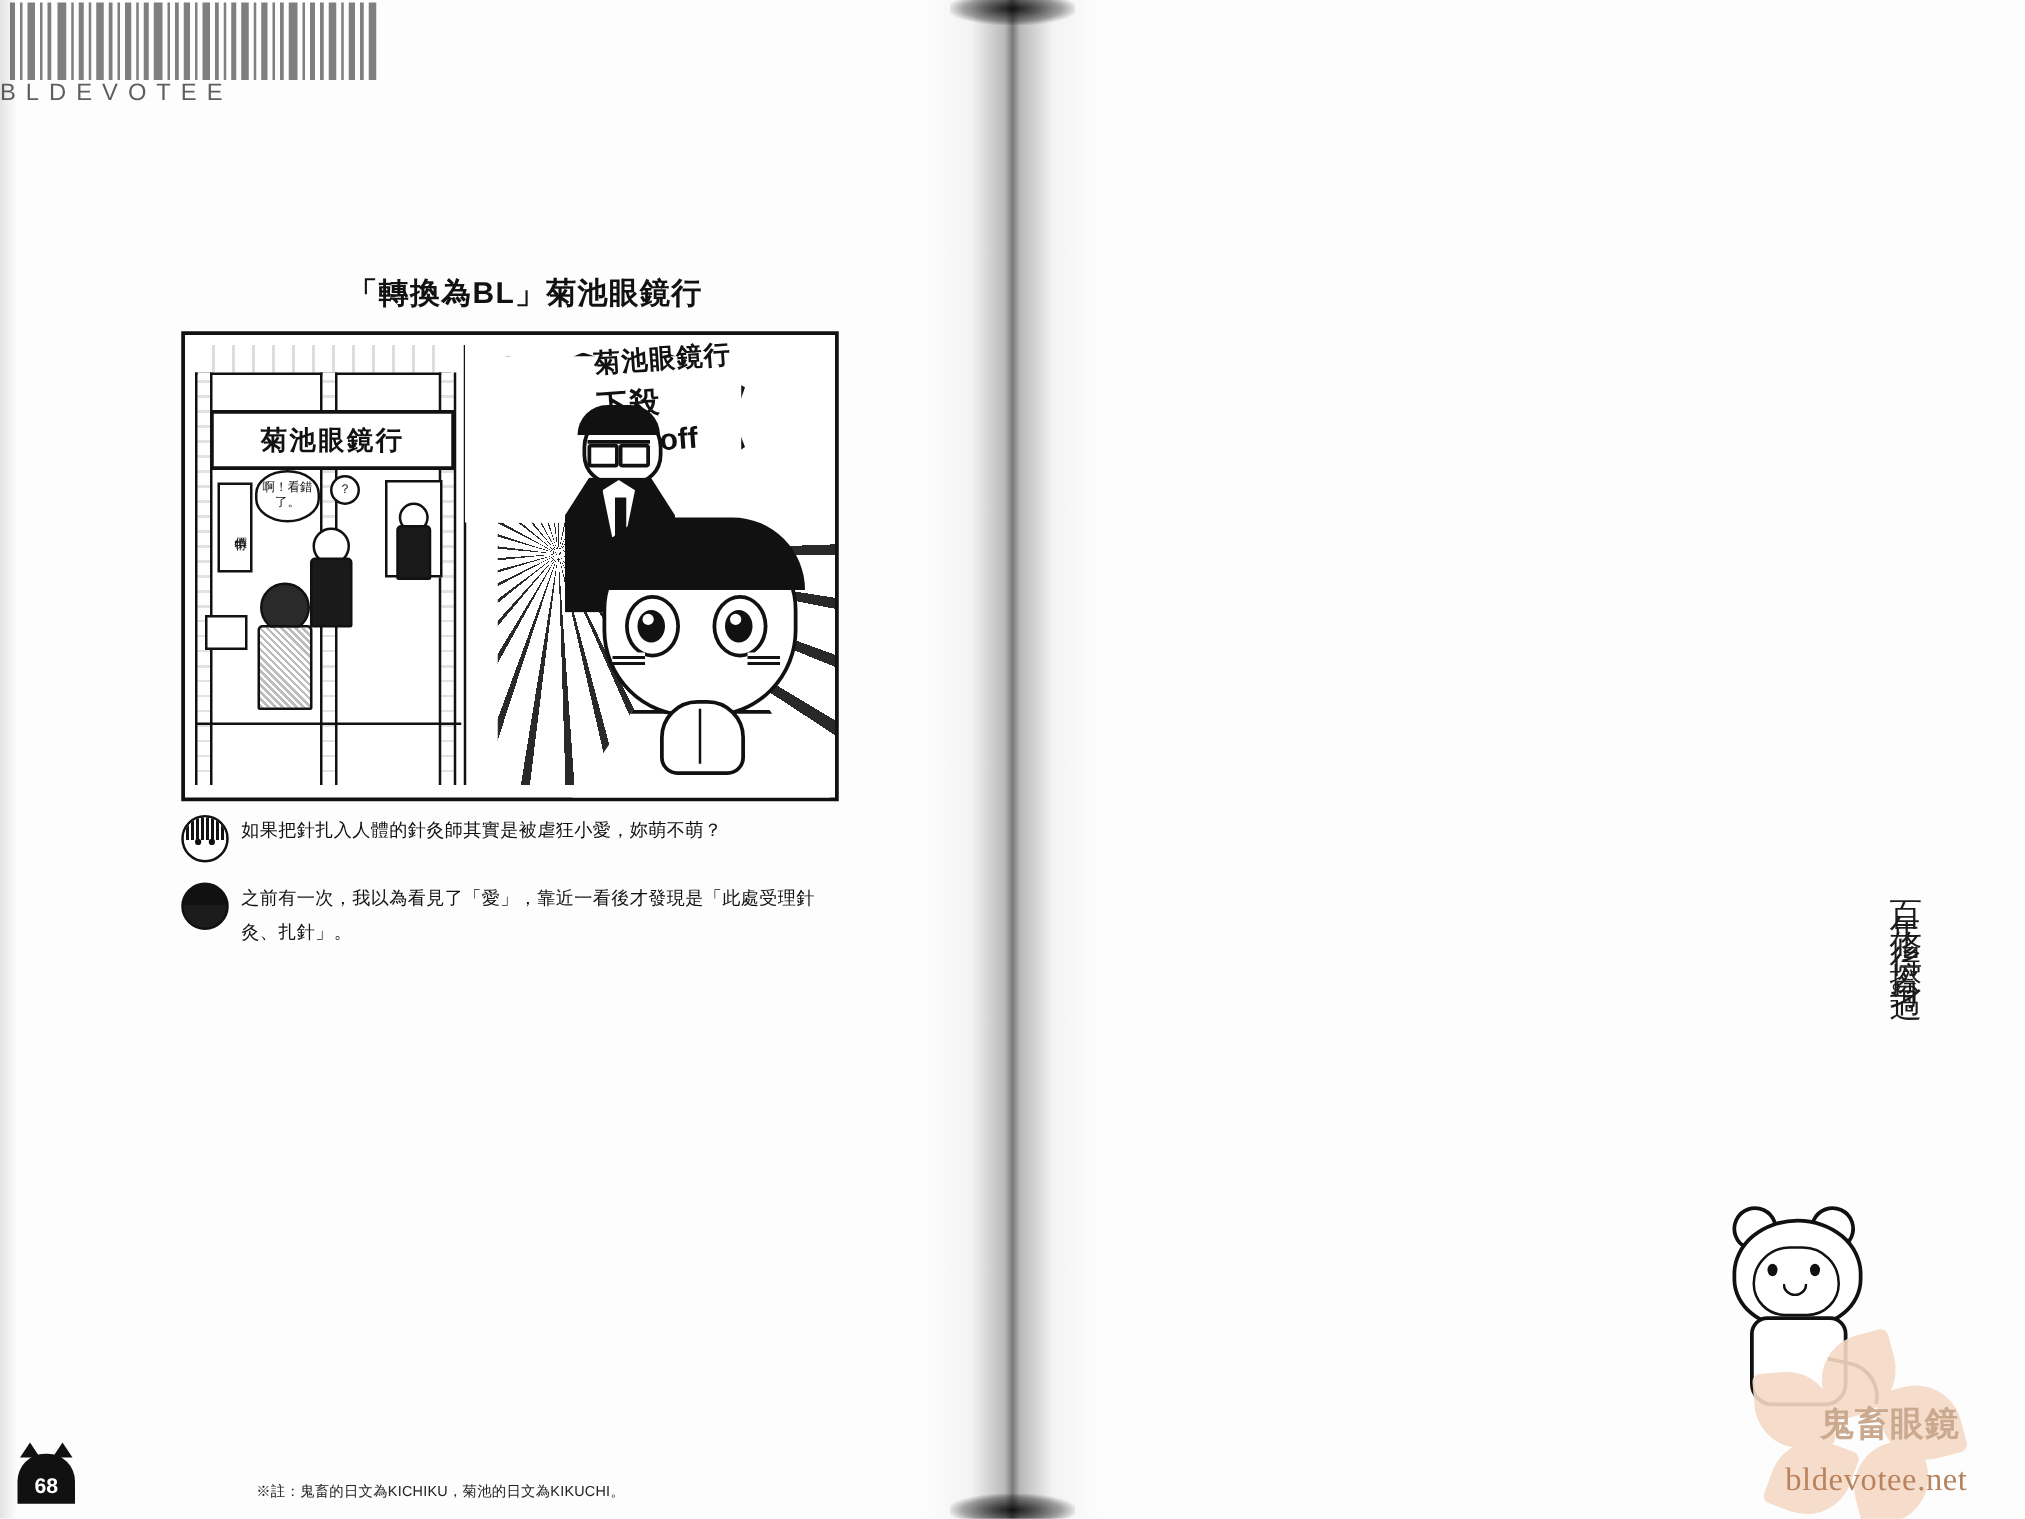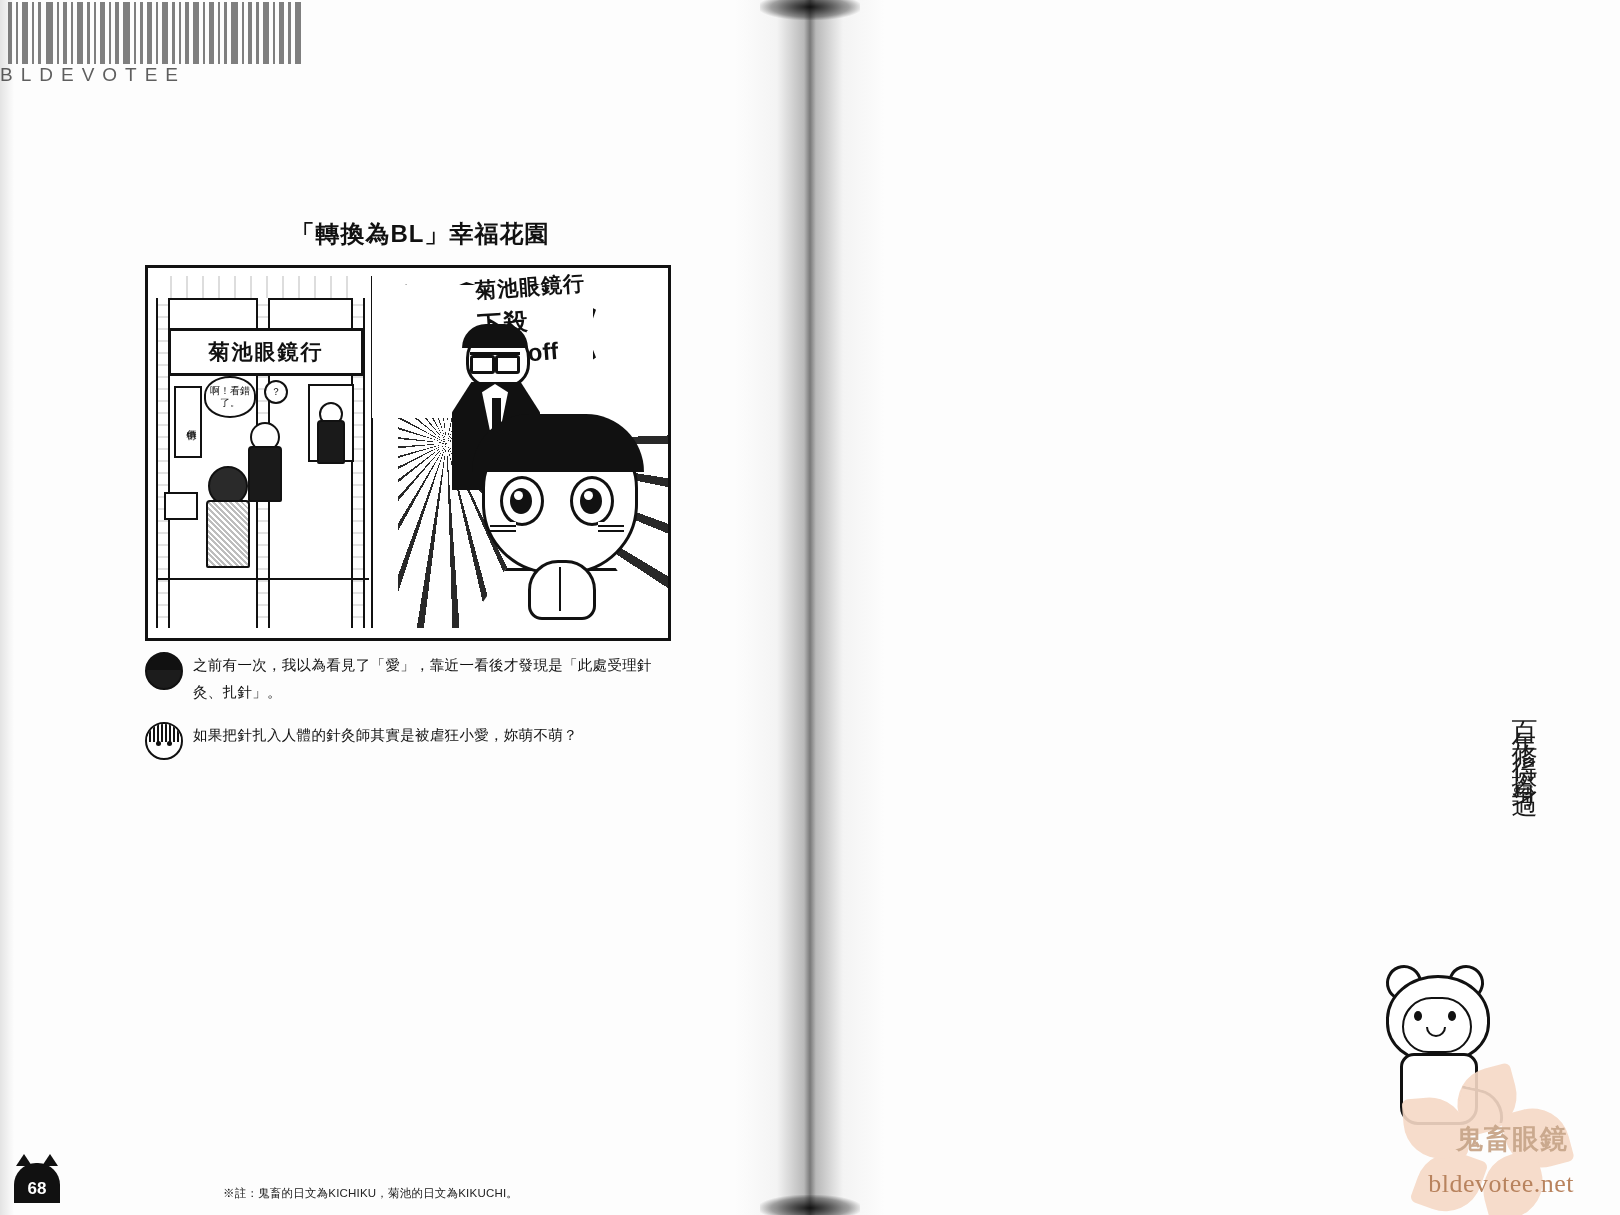--- a/index.html
+++ b/index.html
@@ -395,21 +395,20 @@
   .page-num:before { left: 2px; }
   .page-num:after { right: 2px; }
 
   .footnote {
     position: absolute;
     left: 205px;
     bottom: 14px;
     font-size: 11.5px;
     color: #222;
     letter-spacing: 0.2px;
-    margin-left: 18px;
   }
 
   
   .right-vertical-title {
     position: absolute;
     right: 78px;
     top: 700px;
     writing-mode: vertical-rl;
     text-orientation: upright;
     font-size: 26px;
@@ -547,21 +546,21 @@
     <div class="bar" style="left:240px;width:4px"></div>
     <div class="bar" style="left:248px;width:3px"></div>
     <div class="bar" style="left:255px;width:6px"></div>
     <div class="bar" style="left:265px;width:2px"></div>
     <div class="bar" style="left:271px;width:5px"></div>
     <div class="bar" style="left:280px;width:3px"></div>
     <div class="bar" style="left:287px;width:6px"></div>
   </div>
   <div class="barcode-text">BLDEVOTEE</div>
 
-  <div class="comic-title">「轉換為BL」幸福花園</div>
+  <div class="comic-title">「轉換為BL」菊池眼鏡行</div>
 
   <div class="comic-frame">
 
     <div class="storefront">
       <div class="shop-roof"></div>
       <div class="shop-pillar" style="left:0px;"></div>
       <div class="shop-pillar" style="left:100px;"></div>
       <div class="shop-pillar" style="left:195px;"></div>
       <div class="shop-sign">菊池眼鏡行</div>
 
@@ -626,33 +625,33 @@
         </div>
       <div class="blush l"></div>
       <div class="blush r"></div>
       <div class="hands"></div>
     </div>
   </div>
 
   <div class="dialogue">
 
     <div class="dlg-row">
-      <div class="dlg-icon black">
-        <div class="ic-hair" style="height:18px;"></div>
-      </div>
-      <div class="dlg-text">之前有一次，我以為看見了「愛」，靠近一看後才發現是「此處受理針灸、扎針」。</div>
-    </div>
-
-    <div class="dlg-row">
       <div class="dlg-icon">
         <div class="ic-hair" style="background:repeating-linear-gradient(90deg,#111 0 2px,#fff 2px 4px);height:20px;"></div>
         <div class="ic-eye l"></div>
         <div class="ic-eye r"></div>
       </div>
       <div class="dlg-text">如果把針扎入人體的針灸師其實是被虐狂小愛，妳萌不萌？</div>
+    </div>
+
+    <div class="dlg-row">
+      <div class="dlg-icon black">
+        <div class="ic-hair" style="height:18px;"></div>
+      </div>
+      <div class="dlg-text">之前有一次，我以為看見了「愛」，靠近一看後才發現是「此處受理針灸、扎針」。</div>
     </div>
 
   </div>
 
   <div class="page-num">68</div>
 
   <div class="footnote">※註：鬼畜的日文為KICHIKU，菊池的日文為KIKUCHI。</div>
 
   <div class="right-vertical-title">百年修得擦身過。</div>
 

